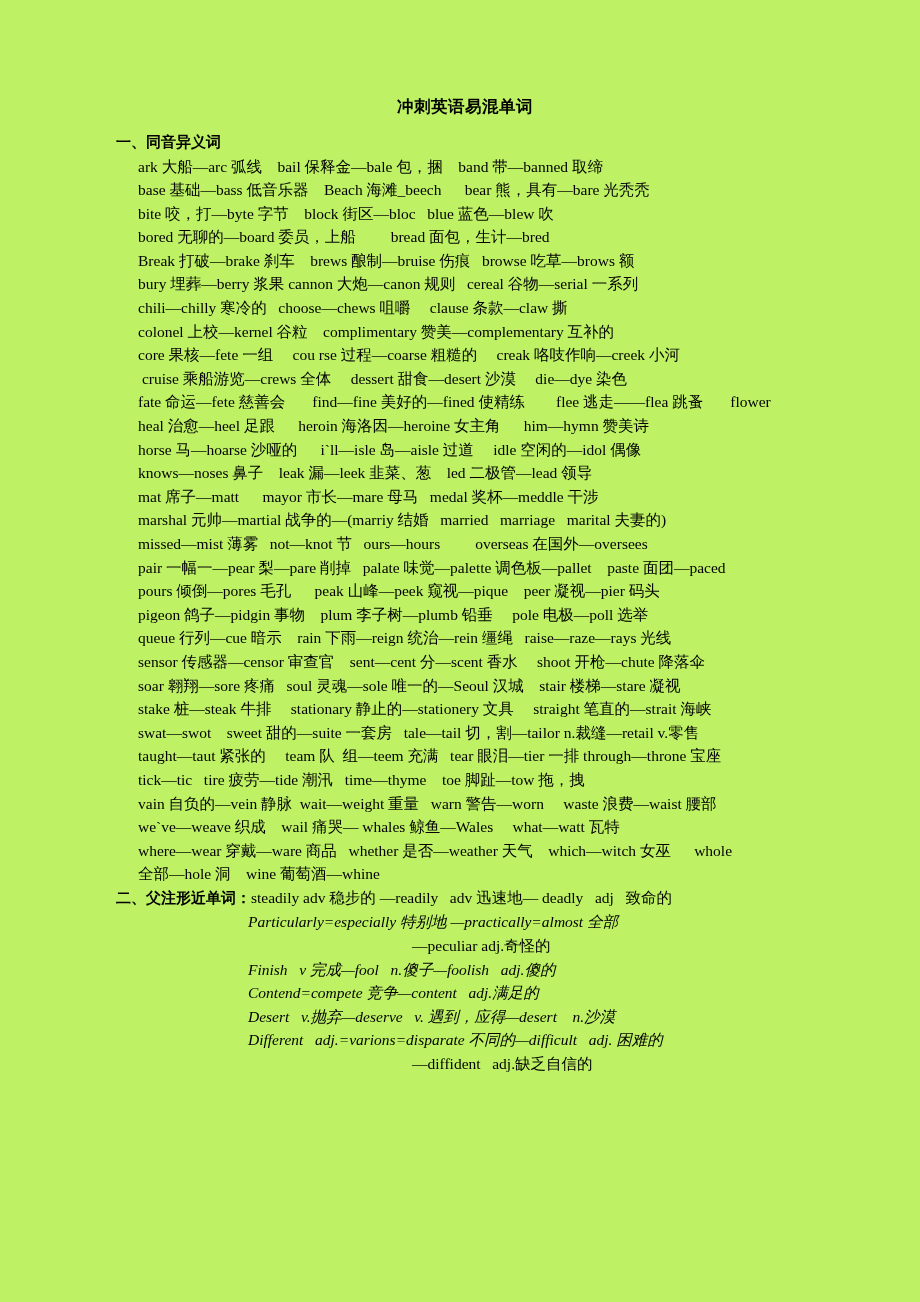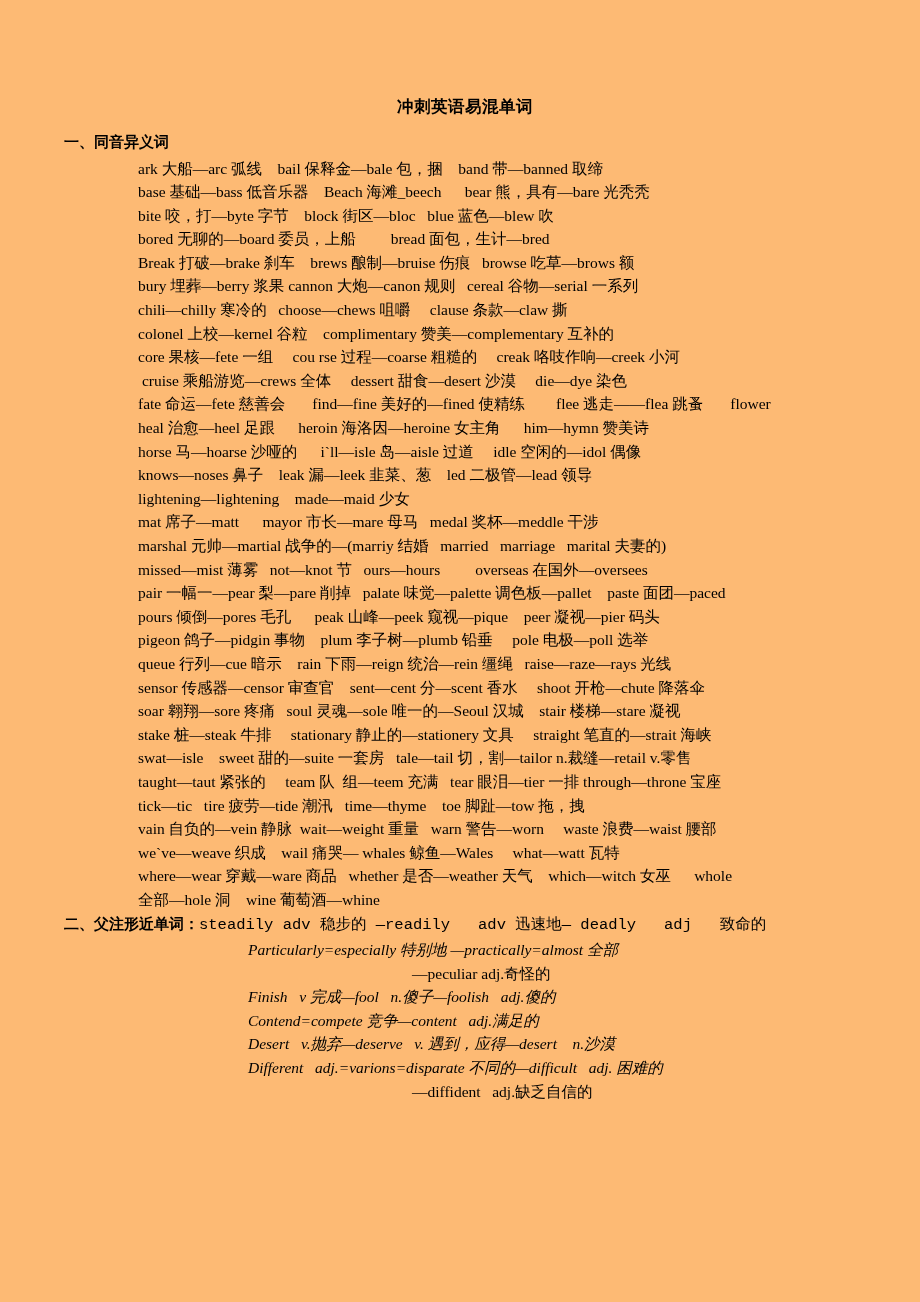--- a/index.html
+++ b/index.html
@@ -8,21 +8,21 @@
     background: #ffffff;
   }
   body {
     font-family: "Liberation Serif", "DejaVu Serif", serif;
     color: #000000;
   }
   #page {
     position: relative;
     width: 920px;
     height: 1302px;
-    background: #fdba74;
+    background: #bef264;
     overflow: hidden;
   }
   #sheet {
     position: absolute;
     left: 0;
     top: 0;
     width: 920px;
     padding: 96px 0 0 0;
     box-sizing: border-box;
   }
@@ -31,29 +31,29 @@
     font-size: 16.5px;
     font-weight: bold;
     letter-spacing: 0.5px;
     margin: 0 0 12px 0;
     padding-left: 10px;
     font-family: "Liberation Sans", "DejaVu Sans", sans-serif;
   }
   .section-head {
     font-size: 15px;
     font-weight: bold;
-    padding-left: 64px;
+    padding-left: 116px;
     margin: 0 0 1px 0;
     font-family: "Liberation Sans", "DejaVu Sans", sans-serif;
     line-height: 23.5px;
     white-space: pre;
   }
   .section-head .tail {
     font-weight: normal;
-    font-family: Liberation Mono, monospace;
+    font-family: Liberation Serif, serif;
     font-size: 15.5px;
   }
   .line {
     font-size: 15.5px;
     line-height: 23.6px;
     padding-left: 138px;
     white-space: pre;
     letter-spacing: 0px;
     margin: 0;
   }
@@ -79,32 +79,31 @@
         <div class="line">Break 打破—brake 刹车    brews 酿制—bruise 伤痕   browse 吃草—brows 额</div>
         <div class="line">bury 埋葬—berry 浆果 cannon 大炮—canon 规则   cereal 谷物—serial 一系列</div>
         <div class="line">chili—chilly 寒冷的   choose—chews 咀嚼     clause 条款—claw 撕</div>
         <div class="line">colonel 上校—kernel 谷粒    complimentary 赞美—complementary 互补的</div>
         <div class="line">core 果核—fete 一组     cou rse 过程—coarse 粗糙的     creak 咯吱作响—creek 小河</div>
         <div class="line"> cruise 乘船游览—crews 全体     dessert 甜食—desert 沙漠     die—dye 染色</div>
         <div class="line">fate 命运—fete 慈善会       find—fine 美好的—fined 使精练        flee 逃走——flea 跳蚤       flower</div>
         <div class="line">heal 治愈—heel 足跟      heroin 海洛因—heroine 女主角      him—hymn 赞美诗</div>
         <div class="line">horse 马—hoarse 沙哑的      i`ll—isle 岛—aisle 过道     idle 空闲的—idol 偶像</div>
         <div class="line">knows—noses 鼻子    leak 漏—leek 韭菜、葱    led 二极管—lead 领导</div>
-        <div class="line">lightening—lightening    made—maid 少女</div>
         <div class="line">mat 席子—matt      mayor 市长—mare 母马   medal 奖杯—meddle 干涉</div>
         <div class="line">marshal 元帅—martial 战争的—(marriy 结婚   married   marriage   marital 夫妻的)</div>
         <div class="line">missed—mist 薄雾   not—knot 节   ours—hours         overseas 在国外—oversees</div>
         <div class="line">pair 一幅一—pear 梨—pare 削掉   palate 味觉—palette 调色板—pallet    paste 面团—paced</div>
         <div class="line">pours 倾倒—pores 毛孔      peak 山峰—peek 窥视—pique    peer 凝视—pier 码头</div>
         <div class="line">pigeon 鸽子—pidgin 事物    plum 李子树—plumb 铅垂     pole 电极—poll 选举</div>
         <div class="line">queue 行列—cue 暗示    rain 下雨—reign 统治—rein 缰绳   raise—raze—rays 光线</div>
         <div class="line">sensor 传感器—censor 审查官    sent—cent 分—scent 香水     shoot 开枪—chute 降落伞</div>
         <div class="line">soar 翱翔—sore 疼痛   soul 灵魂—sole 唯一的—Seoul 汉城    stair 楼梯—stare 凝视</div>
         <div class="line">stake 桩—steak 牛排     stationary 静止的—stationery 文具     straight 笔直的—strait 海峡</div>
-        <div class="line">swat—isle    sweet 甜的—suite 一套房   tale—tail 切，割—tailor n.裁缝—retail v.零售</div>
+        <div class="line">swat—swot    sweet 甜的—suite 一套房   tale—tail 切，割—tailor n.裁缝—retail v.零售</div>
         <div class="line">taught—taut 紧张的     team 队  组—teem 充满   tear 眼泪—tier 一排 through—throne 宝座</div>
         <div class="line">tick—tic   tire 疲劳—tide 潮汛   time—thyme    toe 脚趾—tow 拖，拽</div>
         <div class="line">vain 自负的—vein 静脉  wait—weight 重量   warn 警告—worn     waste 浪费—waist 腰部</div>
         <div class="line">we`ve—weave 织成    wail 痛哭— whales 鲸鱼—Wales     what—watt 瓦特</div>
         <div class="line">where—wear 穿戴—ware 商品   whether 是否—weather 天气    which—witch 女巫      whole</div>
         <div class="line">全部—hole 洞    wine 葡萄酒—whine</div>
       </div>
     </div>
 
     <div>

